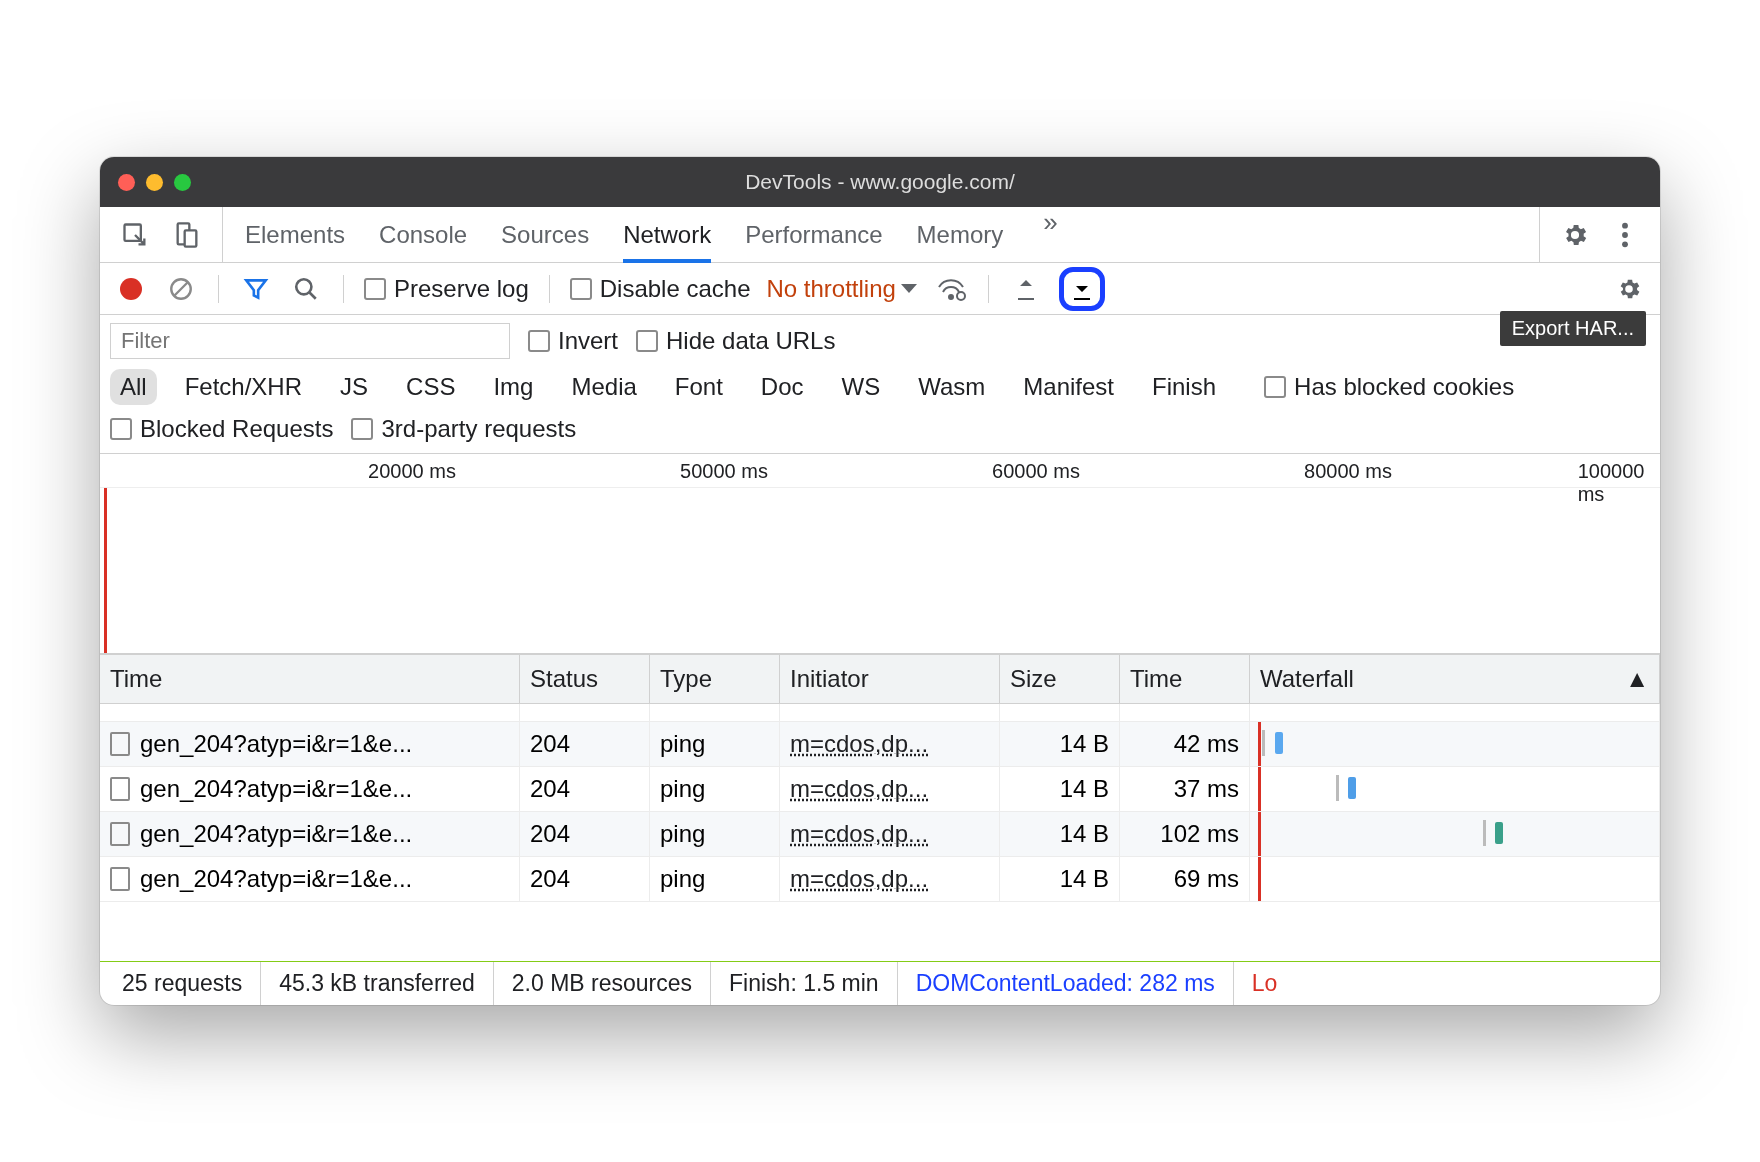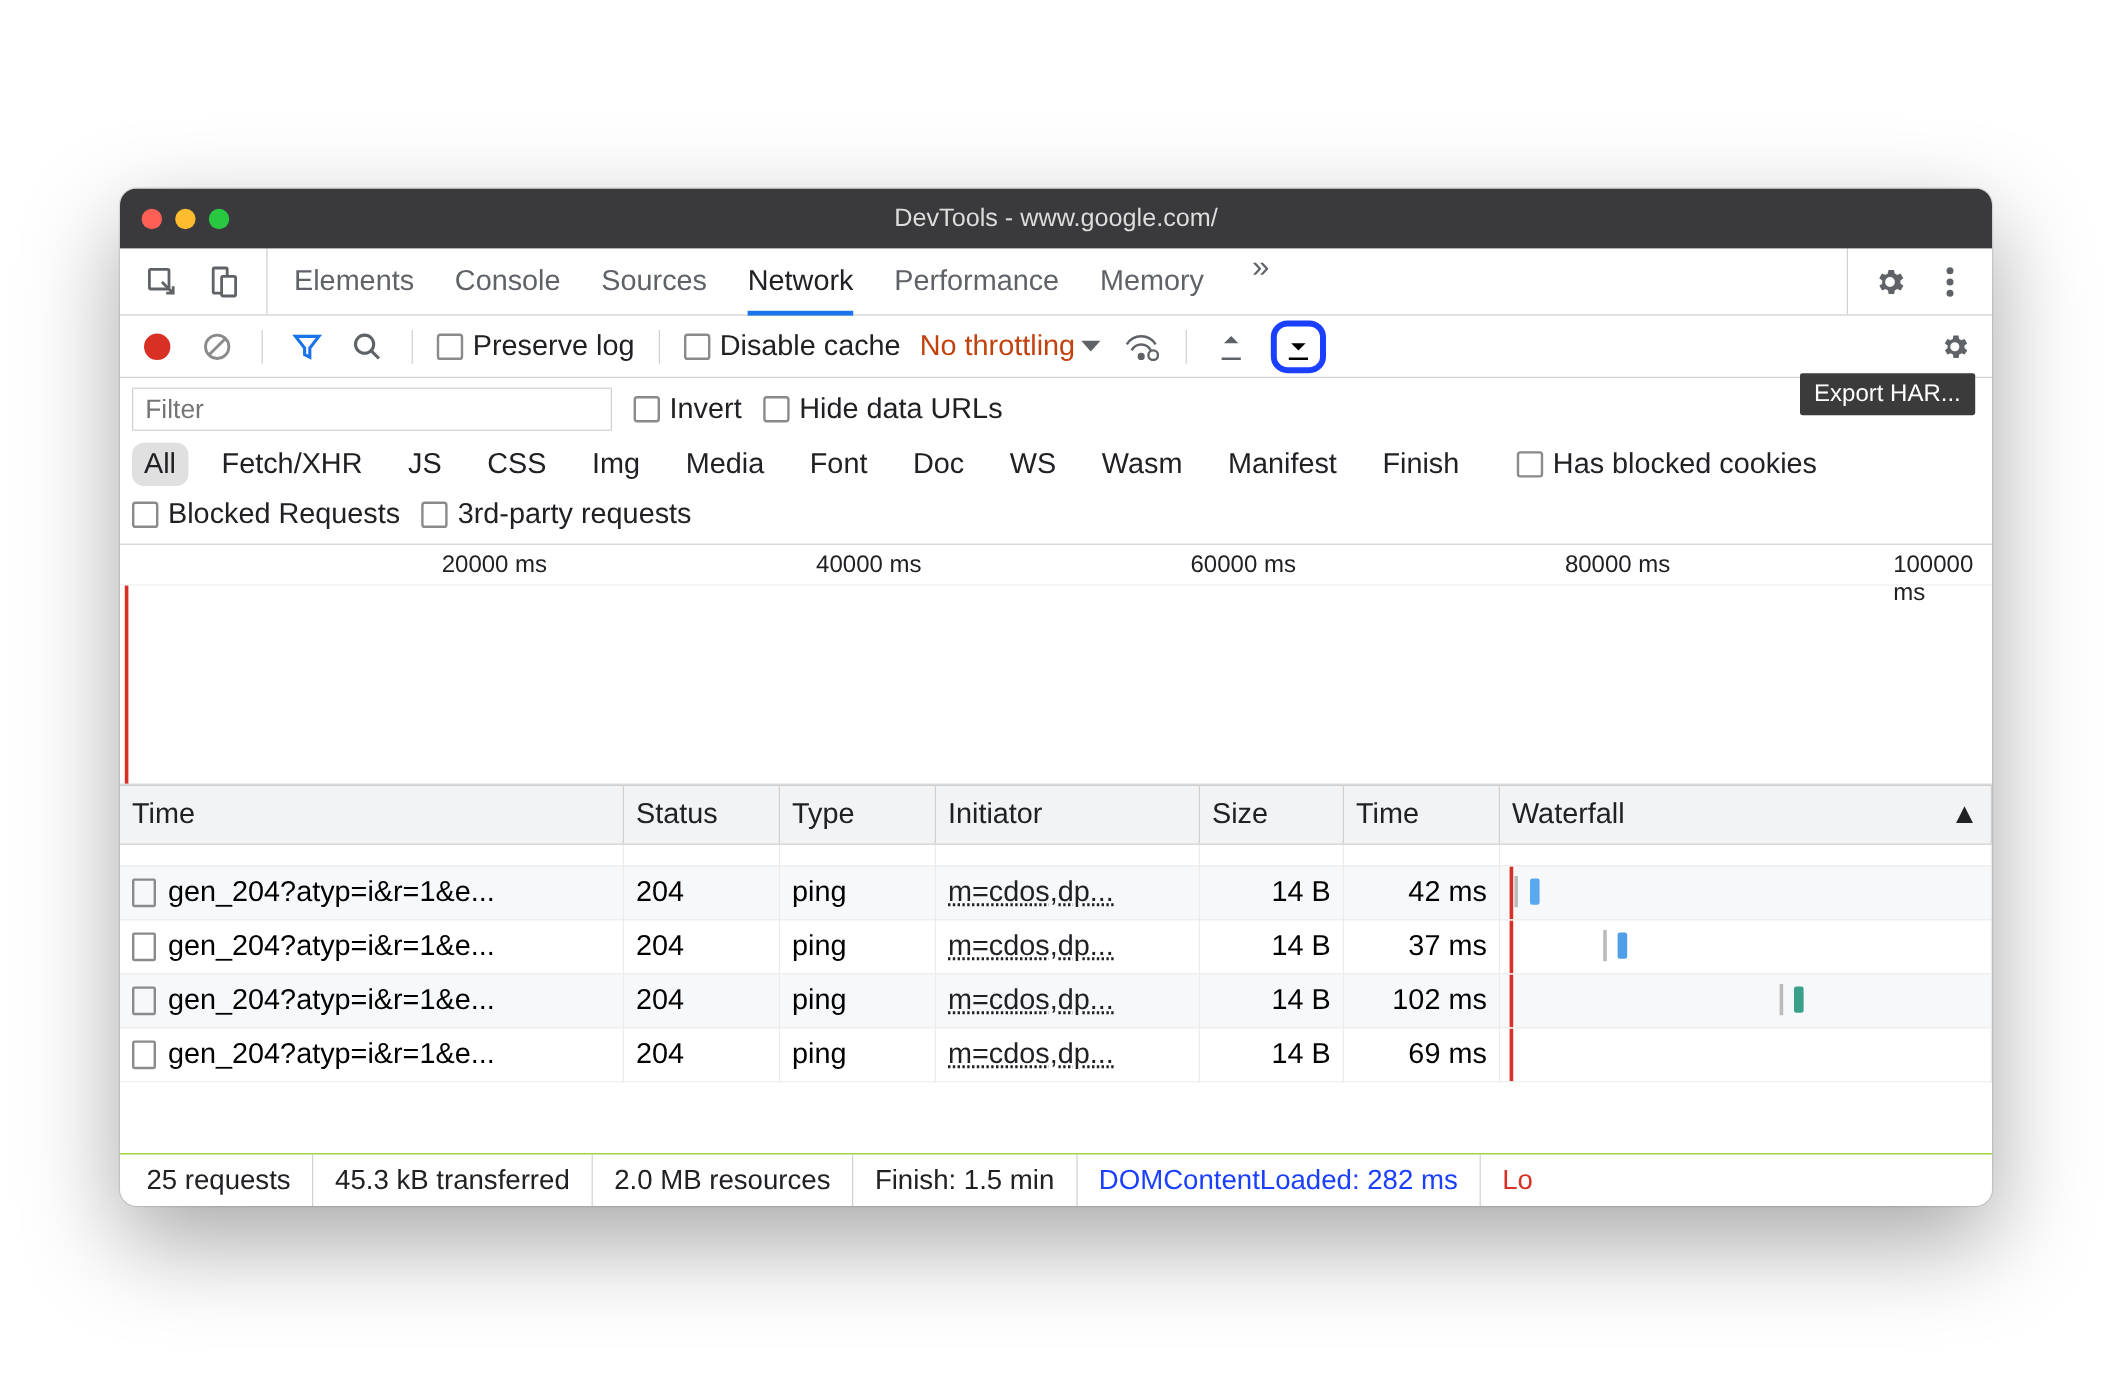--- a/index.html
+++ b/index.html
@@ -281,21 +281,21 @@
       <label class="checkbox-label">
         <span class="cbox"></span>
         <span>3rd-party requests</span>
       </label>
     </div>
   </div>
 
   <div class="timeline">
     <div class="timeline-ticks">
       <span class="tick tl1">20000 ms</span>
-      <span class="tick tl2">40000 ms</span>
+      <span class="tick tl2">50000 ms</span>
       <span class="tick tl3">60000 ms</span>
       <span class="tick tl4">80000 ms</span>
       <span class="tick tl5">100000 ms</span>
     </div>
     <div class="timeline-body"></div>
   </div>
 
   <div class="grid">
     <div class="grid-header">
       <div class="cell">

